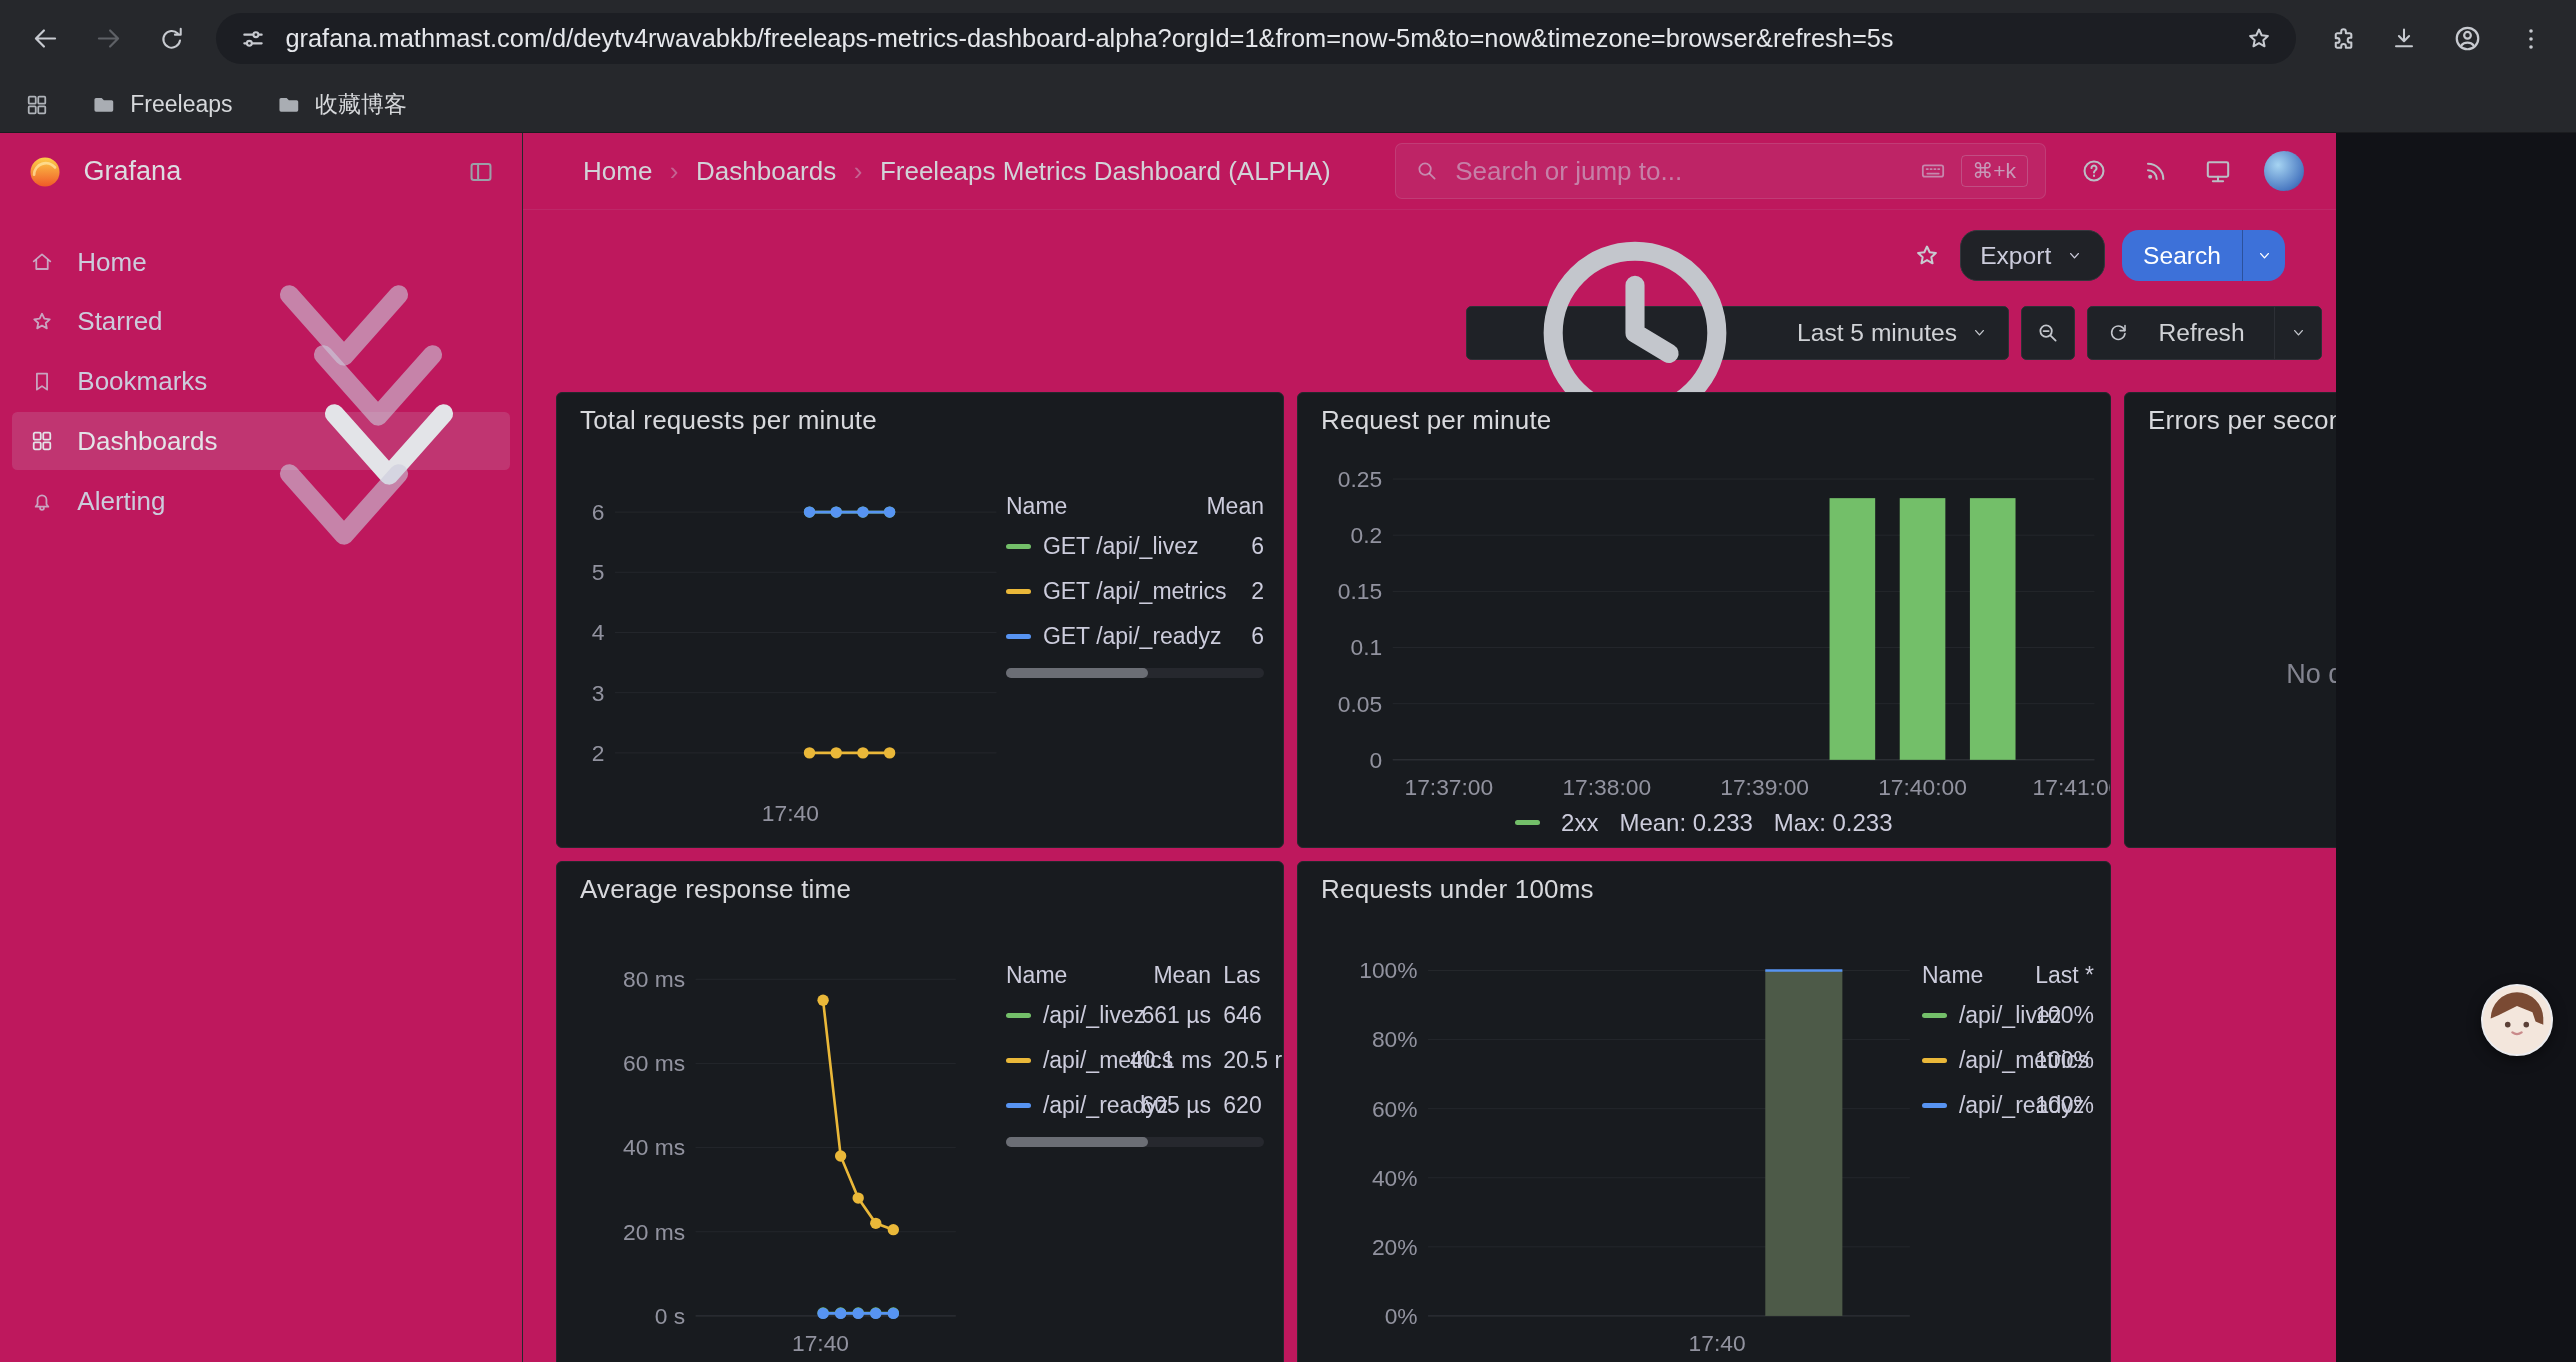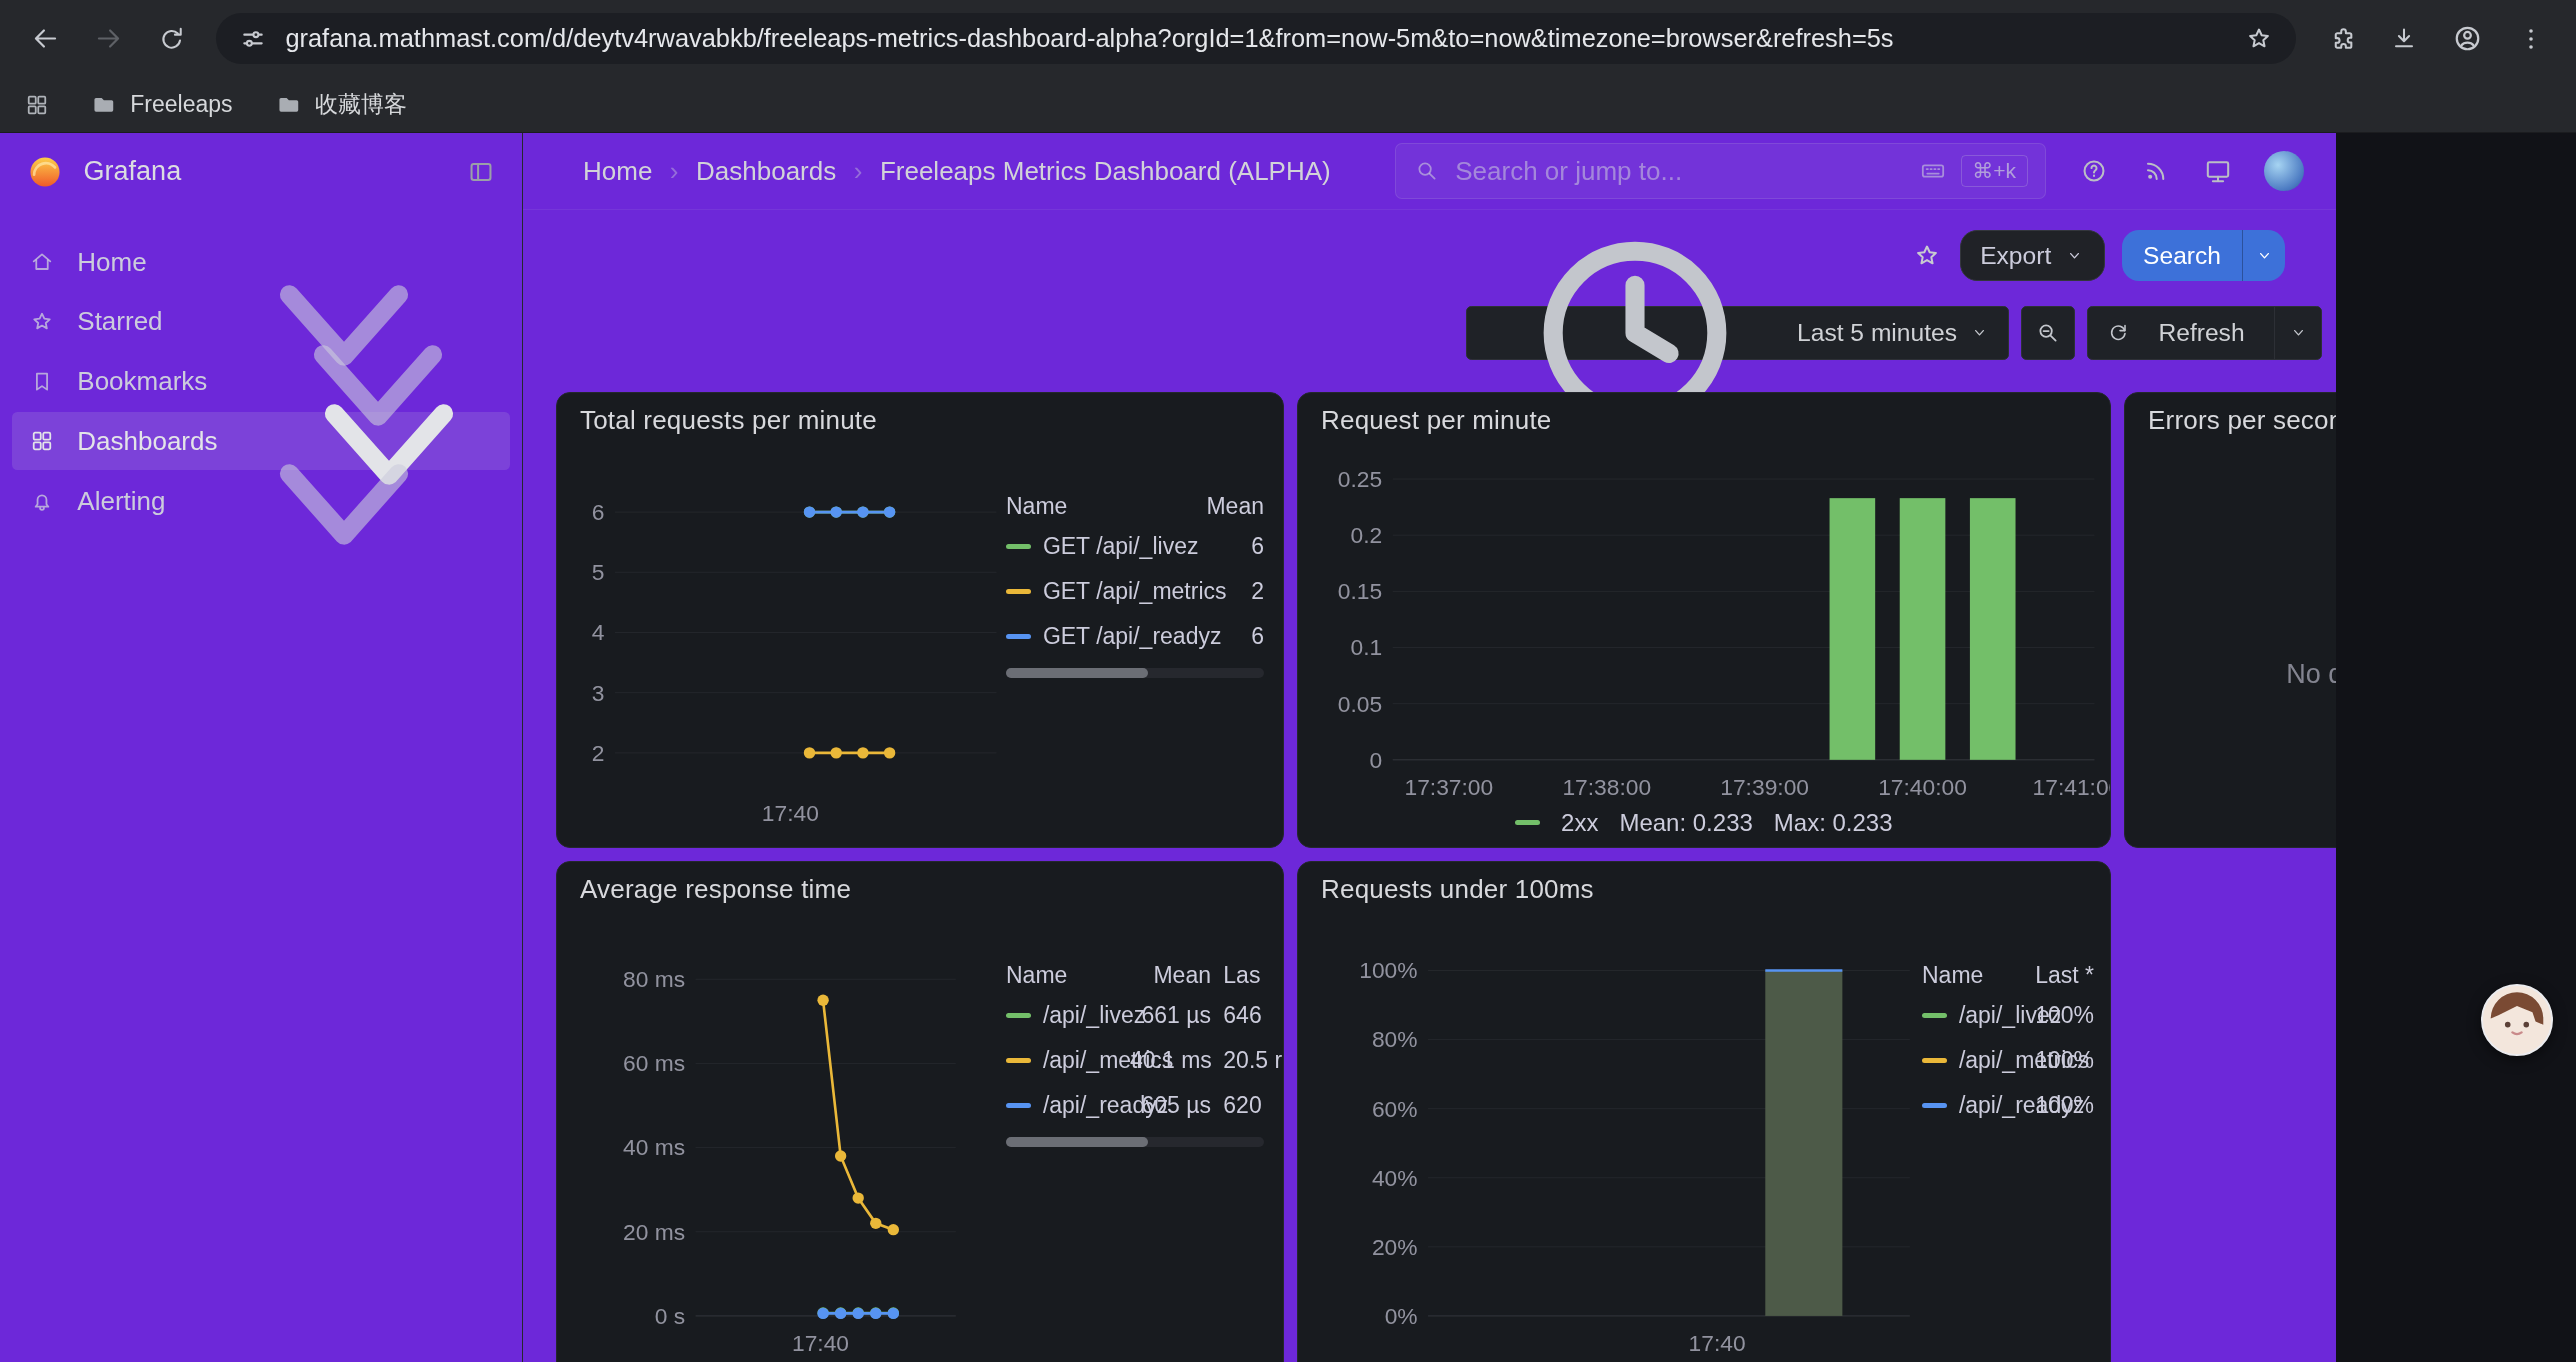--- a/index.html
+++ b/index.html
@@ -17,21 +17,21 @@
   .url-pill{flex:1;height:51px;background:#1C1E23;border-radius:25.4px;display:flex;align-items:center;
     padding:0 21px;margin:0 10.5px;gap:16px;min-width:0}
   .url-text{color:#E5E7EB;font-size:25.4px;white-space:nowrap;overflow:hidden;flex:1}
   .bookmarks{position:absolute;left:0;top:77px;width:2576px;height:56px;background:#26282C;
     display:flex;align-items:center;padding:0 23px;gap:39px;border-bottom:0.9px solid #1B1C1F}
   .bm-list{display:flex;align-items:center;gap:42px}
   .bm{display:flex;align-items:center;gap:12.3px;color:#D6D8DB;font-size:23px}
   .bm .icon{color:#A9ADB3}
 
   
-  .app{position:absolute;left:0;top:133px;width:2336px;height:1229px;background:#6d28d9;overflow:hidden}
+  .app{position:absolute;left:0;top:133px;width:2336px;height:1229px;background:#be185d;overflow:hidden}
   .sidebar{position:absolute;left:0;top:0;width:523px;height:100%;border-right:0.9px solid #26282D}
   .sb-head{height:77px;display:flex;align-items:center;padding:0 24.6px;gap:19px}
   .brand{font-size:27px;font-weight:500;color:#DCDDE1}
   .sb-head .dockbtn{margin-left:auto;color:#9BA0A8}
   .menu{margin-top:23px;display:flex;flex-direction:column;gap:1.8px}
   .mi{height:58px;margin:0 12.3px;padding:0 16px;border-radius:5.3px;display:flex;align-items:center;gap:21px;
     font-size:26px;color:#CCCCDC}
   .mi .icon{color:rgba(204,204,220,0.78)}
   .mi.active{background:rgba(204,204,220,0.16);color:#E3E4E8}
   .mi.active .icon{color:#E3E4E8}
@@ -67,21 +67,21 @@
   .time-row{height:77px;display:flex;align-items:center;justify-content:flex-end;gap:12.3px;padding:0 14px 0 0}
   .tbtn{height:54px;background:#1F2227;border:0.9px solid #2D3036;border-radius:5.3px;color:#D0D2D6;
     display:flex;align-items:center;font-size:24.6px;gap:12.3px;padding:0 17.5px}
   .tbtn .icon{color:#C3C6CC}
   .tbtn.square{width:54px;justify-content:center;padding:0}
   .tbtn.split{padding:0}
   .tbtn.split .part{display:flex;align-items:center;height:100%;padding:0 17.5px;gap:28px}
   .tbtn.split .caret-part{padding:0 12.3px;border-left:0.9px solid #2D3036}
 
   
-  .panel{position:absolute;background:#181B1F;border:0.9px solid #24272D;border-radius:14px;overflow:hidden}
+  .panel{position:absolute;background:#181B1F;border:0.9px solid #24272D;border-radius:6px;overflow:hidden}
   .p-title{position:absolute;left:23px;top:12.3px;font-size:26px;font-weight:500;color:#D8D9DD;letter-spacing:0.2px}
   .chart{position:absolute;overflow:visible}
   .chart text.axis{font-family:"Liberation Sans","DejaVu Sans",sans-serif;font-size:26px;fill:rgba(204,204,220,0.68)}
   .legend{position:absolute;font-size:23px}
   .lg-row{display:flex;align-items:center;height:45px}
   .lg-head{height:35px;color:#6E9FFF;font-weight:500}
   .lg-head .lg-col{color:#6E9FFF}
   .lg-col.name{flex:1;display:flex;align-items:center;gap:12.3px;min-width:0;white-space:nowrap;color:#CCCCDC}
   .lg-col.num{flex:none;white-space:nowrap;color:#CCCCDC}
   .chip{width:24.6px;height:4.4px;border-radius:2.6px;flex:none;display:inline-block}

